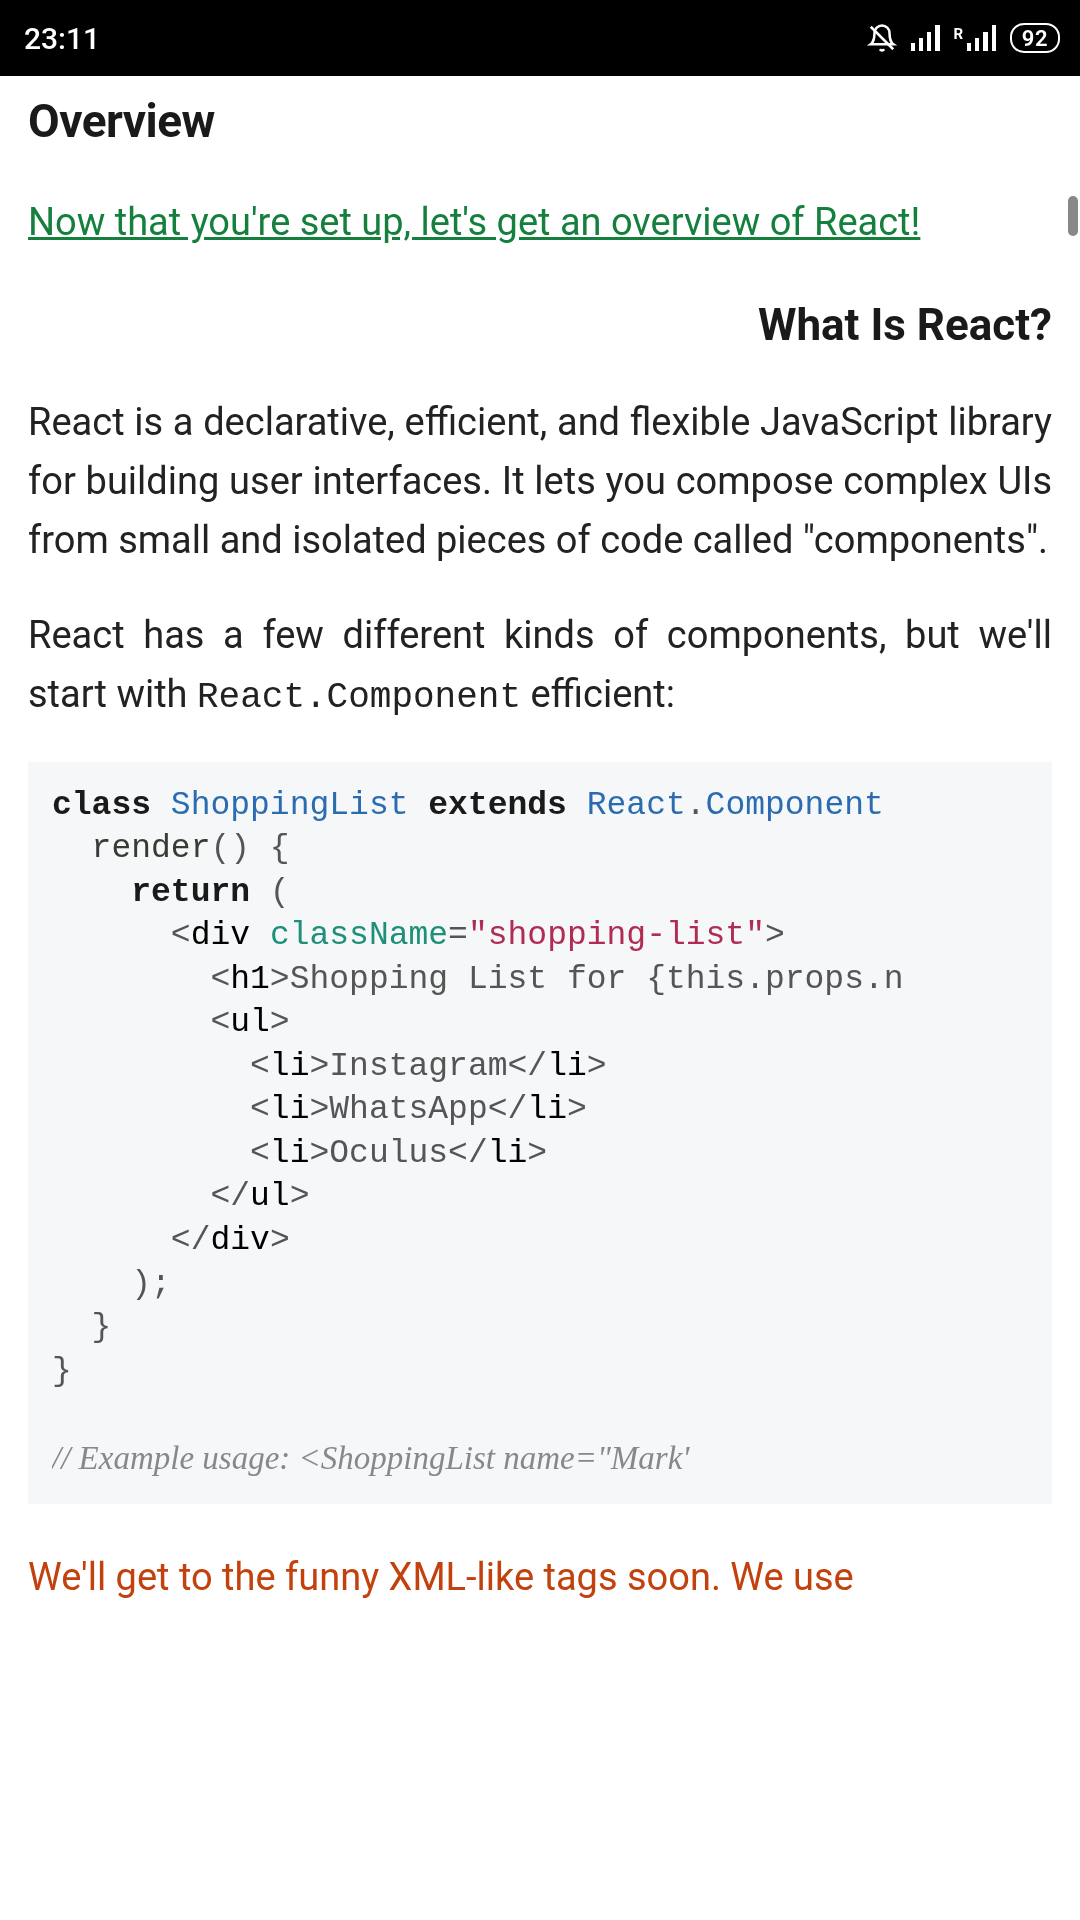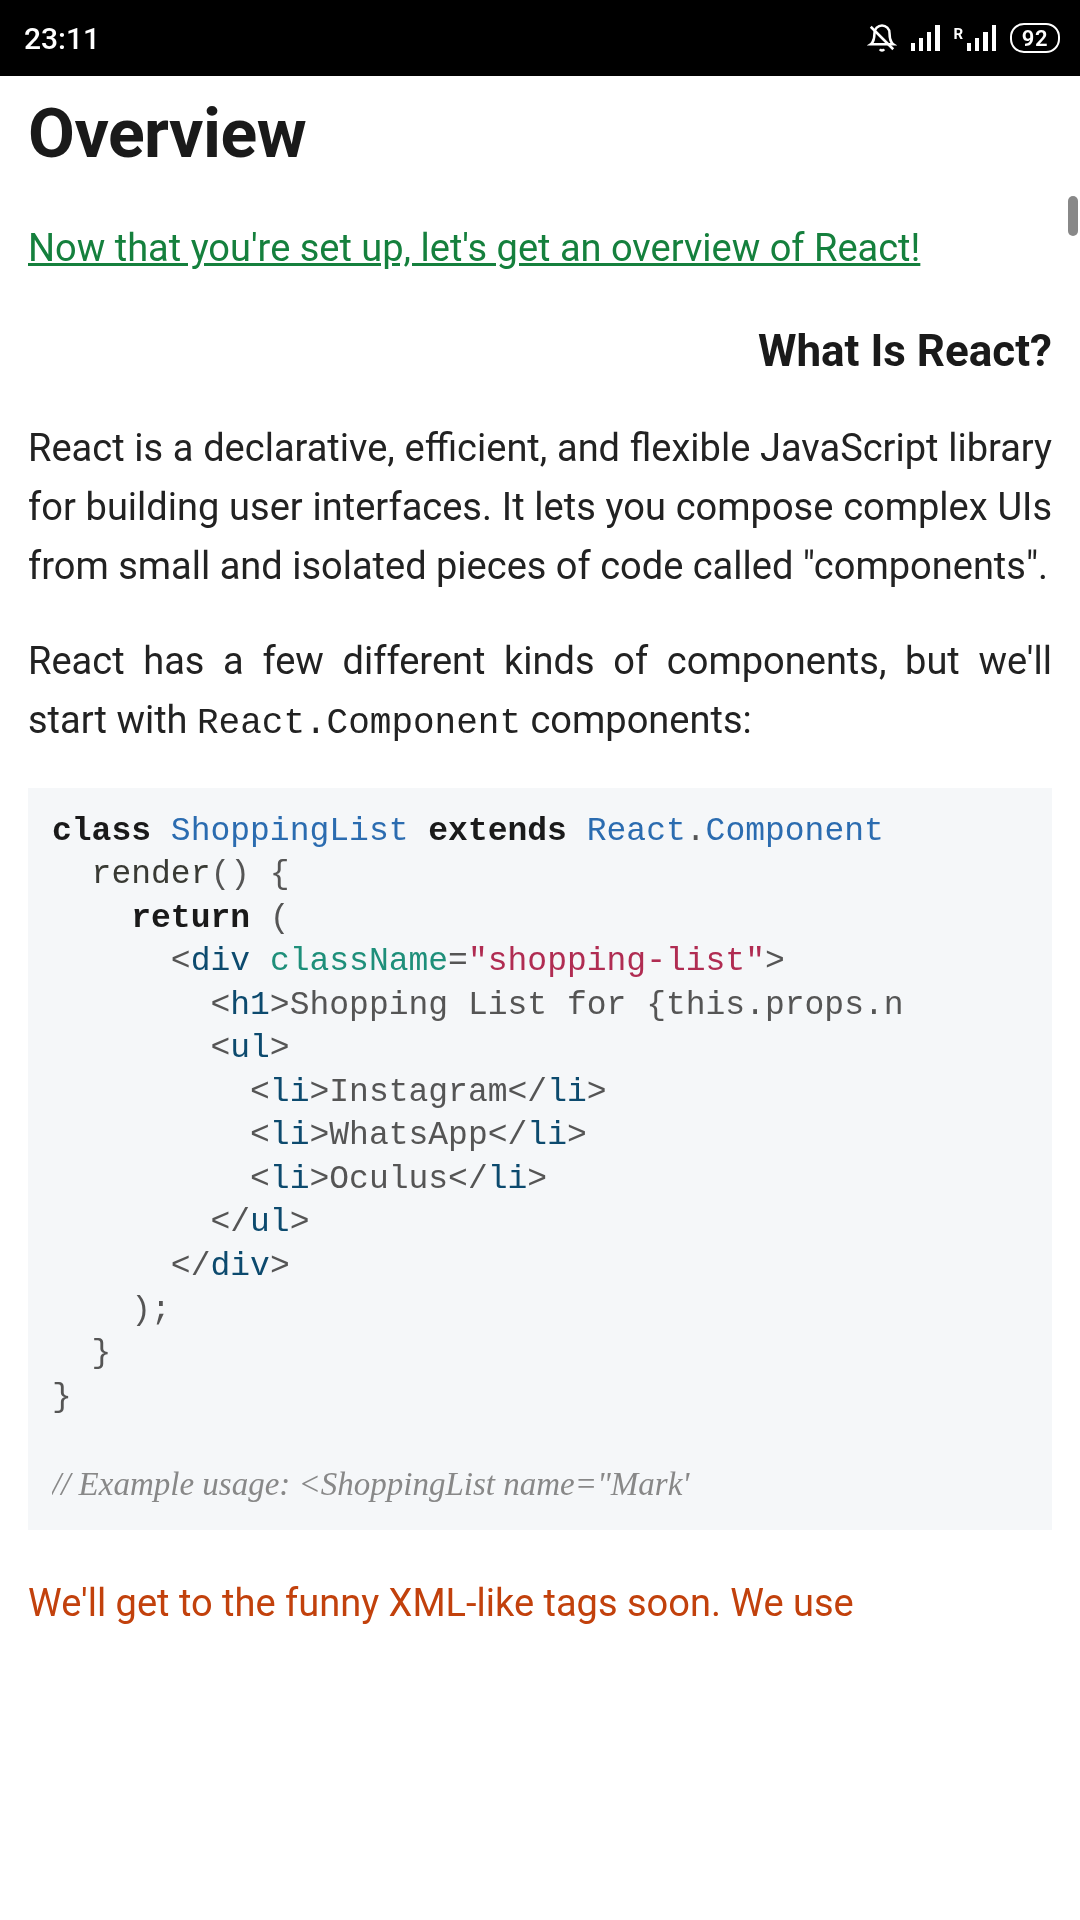--- a/index.html
+++ b/index.html
@@ -3,33 +3,33 @@
 <meta charset="utf-8">
 <style>
   * { margin: 0; padding: 0; box-sizing: border-box; }
   html, body { width: 1080px; height: 1920px; overflow: hidden; font-family: -apple-system, BlinkMacSystemFont, "Segoe UI", Roboto, Helvetica, Arial, sans-serif; background: #fff; }
   .status-bar { background: #000; color: #fff; height: 76px; display: flex; align-items: center; justify-content: space-between; padding: 0 20px 0 24px; font-size: 30px; font-weight: 500; }
   .status-right { display: flex; align-items: center; gap: 14px; }
   .status-right svg { display: block; }
   .battery-pill { border: 2.5px solid #fff; border-radius: 14px; padding: 0 10px; height: 30px; display: flex; align-items: center; font-size: 22px; font-weight: 600; letter-spacing: 0.5px; }
   .content { padding: 18px 28px 0 28px; position: relative; }
   .scroll-indicator { position: absolute; right: 2px; top: 120px; width: 10px; height: 40px; background: #888; border-radius: 5px; }
-  h1.page-title { font-size: 68px; font-weight: 700; color: #1a1a1a; letter-spacing: -0.5px; margin-bottom: 48px; }
+  h1.page-title { font-size: 46px; font-weight: 700; color: #1a1a1a; letter-spacing: -0.5px; margin-bottom: 48px; }
   p.intro { font-size: 38px; color: #15803d; line-height: 1.4; margin-bottom: 50px; text-decoration: underline; }
   h2.section { font-size: 44px; font-weight: 700; color: #1a1a1a; margin-bottom: 42px; text-align: right; }
   p.body { font-size: 38px; color: #222; line-height: 1.55; text-align: justify; margin-bottom: 36px; }
   code.inline { font-family: "SFMono-Regular", Consolas, "Liberation Mono", Menlo, monospace; font-size: 36px; }
   .code-block { background: #f5f7f9; padding: 22px 20px 22px 24px; margin-top: 10px; overflow: hidden; }
   .code-block pre { font-family: "SFMono-Regular", Consolas, "Liberation Mono", Menlo, monospace; font-size: 33px; line-height: 1.32; white-space: pre; color: #393A34; overflow-x: auto; }
   .code-block pre::-webkit-scrollbar { height: 10px; }
   .code-block pre::-webkit-scrollbar-thumb { background: #888; border-radius: 5px; }
   .tok-kw { color: #1a1a1a; font-weight: 700; }
   .tok-cls { color: #2b6cb0; }
   .tok-fn { color: #393A34; }
-  .tok-tag { color: #0c4a6e; }
+  .tok-tag { color: #000000; }
   .tok-attr { color: #1e8f7a; }
   .tok-str { color: #b02c52; }
   .tok-txt { color: #555; }
   .tok-punc { color: #555; }
   .tok-comment { color: #888; font-style: italic; font-family: Liberation Serif, serif; }
   p.after { font-size: 38px; color: #c2410c; line-height: 1.55; text-align: justify; margin-top: 44px; }
   .sig-row { display:flex; align-items:flex-end; gap:4px; height:26px;}
   .sig-bar { width:4.2px; background:#fff; }
 </style>
 </head>
@@ -68,21 +68,21 @@
   <div class="scroll-indicator"></div>
 
   <h1 class="page-title">Overview</h1>
 
   <p class="intro">Now that you're set up, let's get an overview of React!</p>
 
   <h2 class="section">What Is React?</h2>
 
   <p class="body">React is a declarative, efficient, and flexible JavaScript library for building user interfaces. It lets you compose complex UIs from small and isolated pieces of code called "components".</p>
 
-  <p class="body"><span>React has a few different kinds of components, but we'll start with </span><code class="inline">React.Component</code><span> components:</span></p>
+  <p class="body"><span>React has a few different kinds of components, but we'll start with </span><code class="inline">React.Component</code><span> efficient:</span></p>
 
   <div class="code-block">
 <pre><span class="tok-kw">class</span> <span class="tok-cls">ShoppingList</span> <span class="tok-kw">extends</span> <span class="tok-cls">React</span><span class="tok-punc">.</span><span class="tok-cls">Component</span>
 <span>  </span><span class="tok-fn">render</span><span class="tok-punc">()</span><span> </span><span class="tok-punc">{</span>
 <span>    </span><span class="tok-kw">return</span><span> </span><span class="tok-punc">(</span>
 <span>      </span><span class="tok-punc">&lt;</span><span class="tok-tag">div</span> <span class="tok-attr">className</span><span class="tok-punc">=</span><span class="tok-str">"shopping-list"</span><span class="tok-punc">&gt;</span>
 <span>        </span><span class="tok-punc">&lt;</span><span class="tok-tag">h1</span><span class="tok-punc">&gt;</span><span class="tok-txt">Shopping List for {this.props.n</span>
 <span>        </span><span class="tok-punc">&lt;</span><span class="tok-tag">ul</span><span class="tok-punc">&gt;</span>
 <span>          </span><span class="tok-punc">&lt;</span><span class="tok-tag">li</span><span class="tok-punc">&gt;</span><span class="tok-txt">Instagram</span><span class="tok-punc">&lt;</span><span class="tok-punc">/</span><span class="tok-tag">li</span><span class="tok-punc">&gt;</span>
 <span>          </span><span class="tok-punc">&lt;</span><span class="tok-tag">li</span><span class="tok-punc">&gt;</span><span class="tok-txt">WhatsApp</span><span class="tok-punc">&lt;</span><span class="tok-punc">/</span><span class="tok-tag">li</span><span class="tok-punc">&gt;</span>

